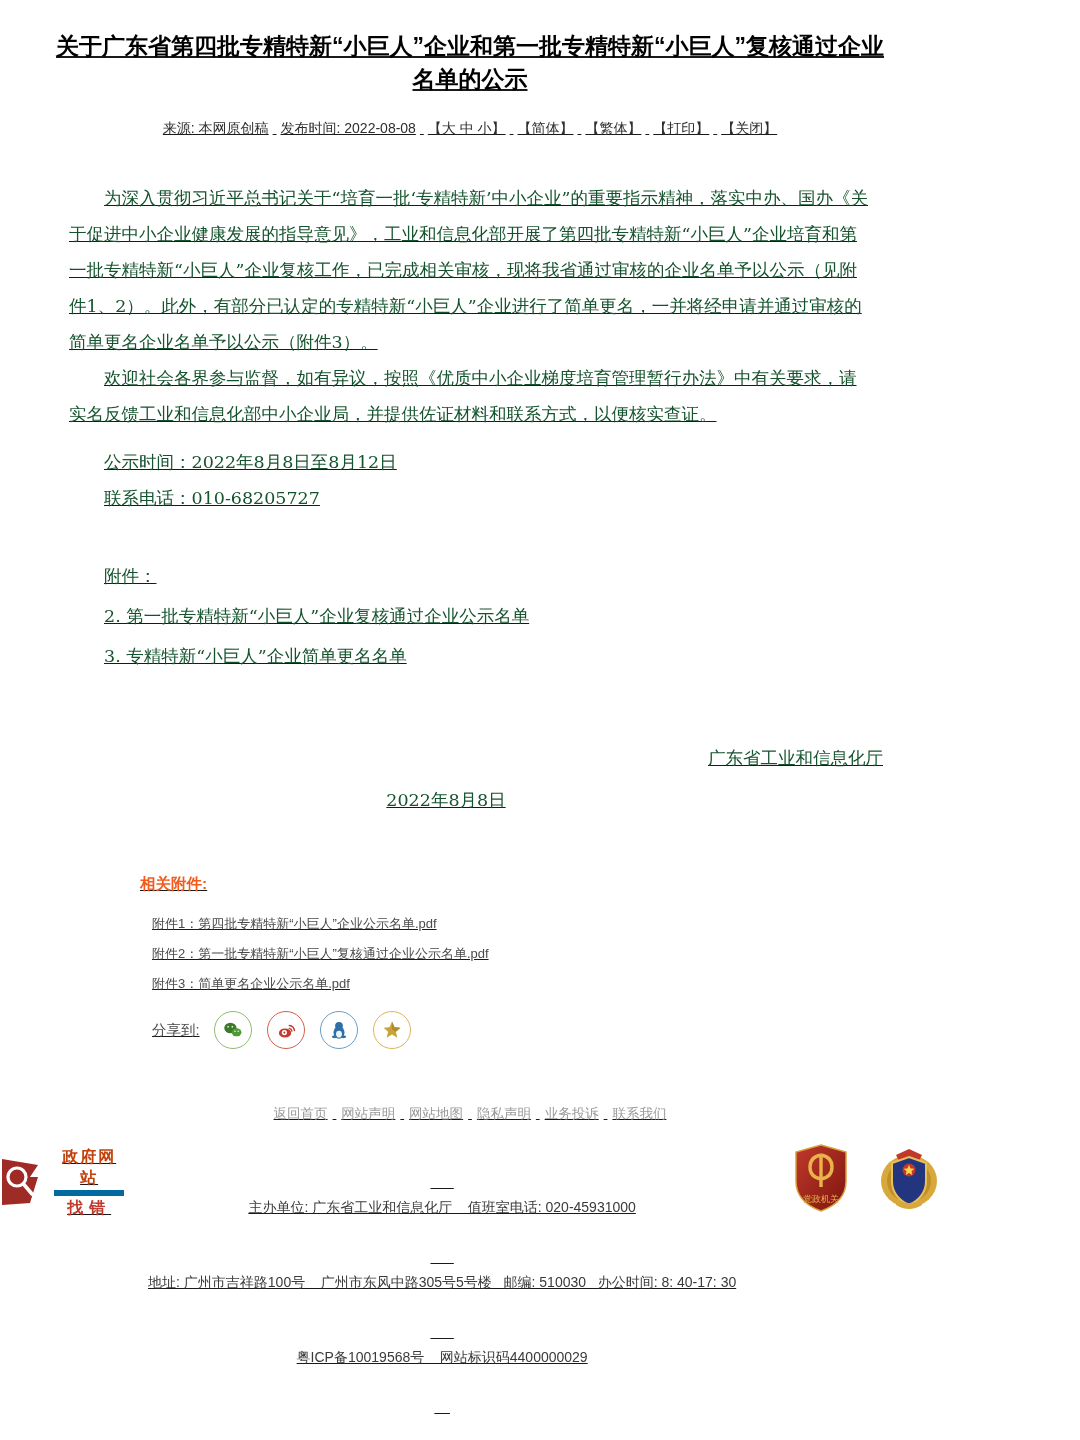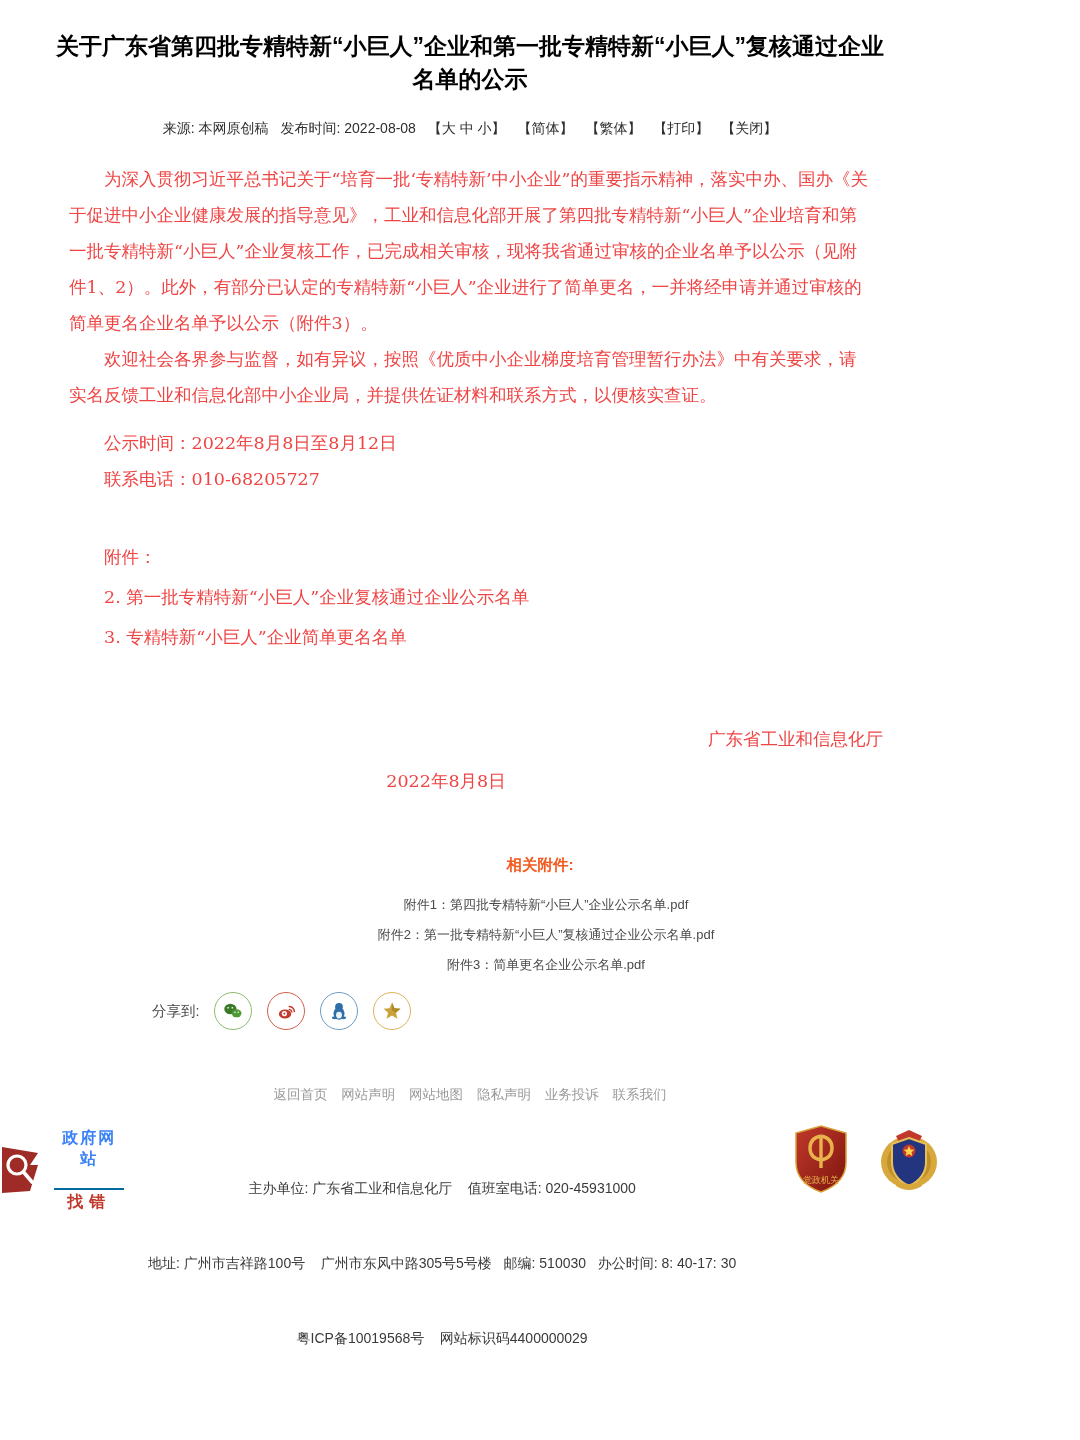--- a/index.html
+++ b/index.html
@@ -1,60 +1,60 @@
 <!DOCTYPE html>
 <html><head>
 <meta charset="utf-8">
 <style>
   html,body{margin:0;padding:0;background:#ffffff;}
   body{width:1080px;height:1440px;position:relative;overflow:hidden;
        font-family:"Liberation Sans","DejaVu Sans",sans-serif;color:#1a1a1a;}
-  .page{width:940px;position:relative;}
+  .page{width:940px;position:relative;text-decoration:underline;}
 
   
   .title{width:830px;margin:30px auto 0;text-align:center;font-size:23px;line-height:33px;
          font-weight:bold;color:#000;}
   .meta{margin-top:24px;text-align:center;font-size:14px;color:#2e2e2e;}
   .meta span{margin:0 4px;}
   .meta .ctrl{cursor:pointer;}
 
   
-  .article{width:802px;margin:23px auto 0;font-family:"DejaVu Serif","Liberation Serif",serif;
-           font-size:17.5px;line-height:36px;color:#ef4444;}
+  .article{width:802px;margin:42px auto 0;font-family:"DejaVu Serif","Liberation Serif",serif;
+           font-size:17.5px;line-height:36px;color:#14532d;}
   .article p{margin:0;text-indent:2em;}
   .art-line{margin:0;text-indent:2em;}
   .gap-sm{margin-top:12px;}
   .gap-md{margin-top:42px;}
   .att-item{margin-top:4px;}
   .signature{margin-top:66px;text-align:right;margin-right:-12px;}
   .sign-date{margin-top:6px;text-align:center;margin-right:48px;}
 
   
-  .related{margin:56px 0 0 140px;font-family:"Liberation Sans","DejaVu Sans",sans-serif;text-align:center;}
+  .related{margin:56px 0 0 140px;font-family:"Liberation Sans","DejaVu Sans",sans-serif;}
   .related-heading{color:#f25a1e;font-weight:bold;font-size:15.5px;}
   .related-links{margin-top:14px;margin-left:12px;}
   .related-links .rlink{display:block;font-size:13px;color:#4a4a4a;line-height:30px;cursor:pointer;}
   .share-row{margin-top:12px;margin-left:12px;display:flex;align-items:center;}
   .share-label{font-size:14.5px;color:#4a4a4a;margin-right:14px;}
   .sicon{width:38px;height:38px;border-radius:50%;margin-right:15px;display:flex;
          align-items:center;justify-content:center;box-sizing:border-box;cursor:pointer;background:#fff;}
   .sicon.wechat{border:1.5px solid #8cbd6e;}
   .sicon.weibo{border:1.5px solid #d2604c;}
   .sicon.qq{border:1.5px solid #6e9cc3;}
   .sicon.qzone{border:1.5px solid #e0b45c;}
 
   
   .footer-nav{margin-top:56px;text-align:center;font-size:13.5px;color:#9a9a9a;}
   .footer-nav span{margin:0 5px;cursor:pointer;}
   .footer-main{margin-top:20px;display:flex;align-items:flex-start;justify-content:center;}
   .err-logo{display:flex;align-items:center;margin-right:22px;margin-top:4px;cursor:pointer;}
   .err-text{margin-left:8px;text-align:center;}
-  .err-text .t1{font-size:16px;font-weight:bold;color:#3b82f6;letter-spacing:2px;}
+  .err-text .t1{font-size:16px;font-weight:bold;color:#c2410c;letter-spacing:2px;}
   .err-text .t2{font-size:16px;font-weight:bold;color:#c0392b;letter-spacing:6px;
-                border-top:2px solid #0369a1;margin-top:18px;padding-top:2px;}
+                border-top:6px solid #0369a1;margin-top:1px;padding-top:2px;}
   .footer-info{width:600px;text-align:center;font-size:14px;line-height:25px;color:#3a3a3a;
                white-space:pre-wrap;margin-top:2px;}
   .badges{display:flex;align-items:flex-start;margin-left:26px;}
   .badge{margin-left:28px;cursor:pointer;}
 </style>
 </head>
 <body>
 
 <div class="page">
 

